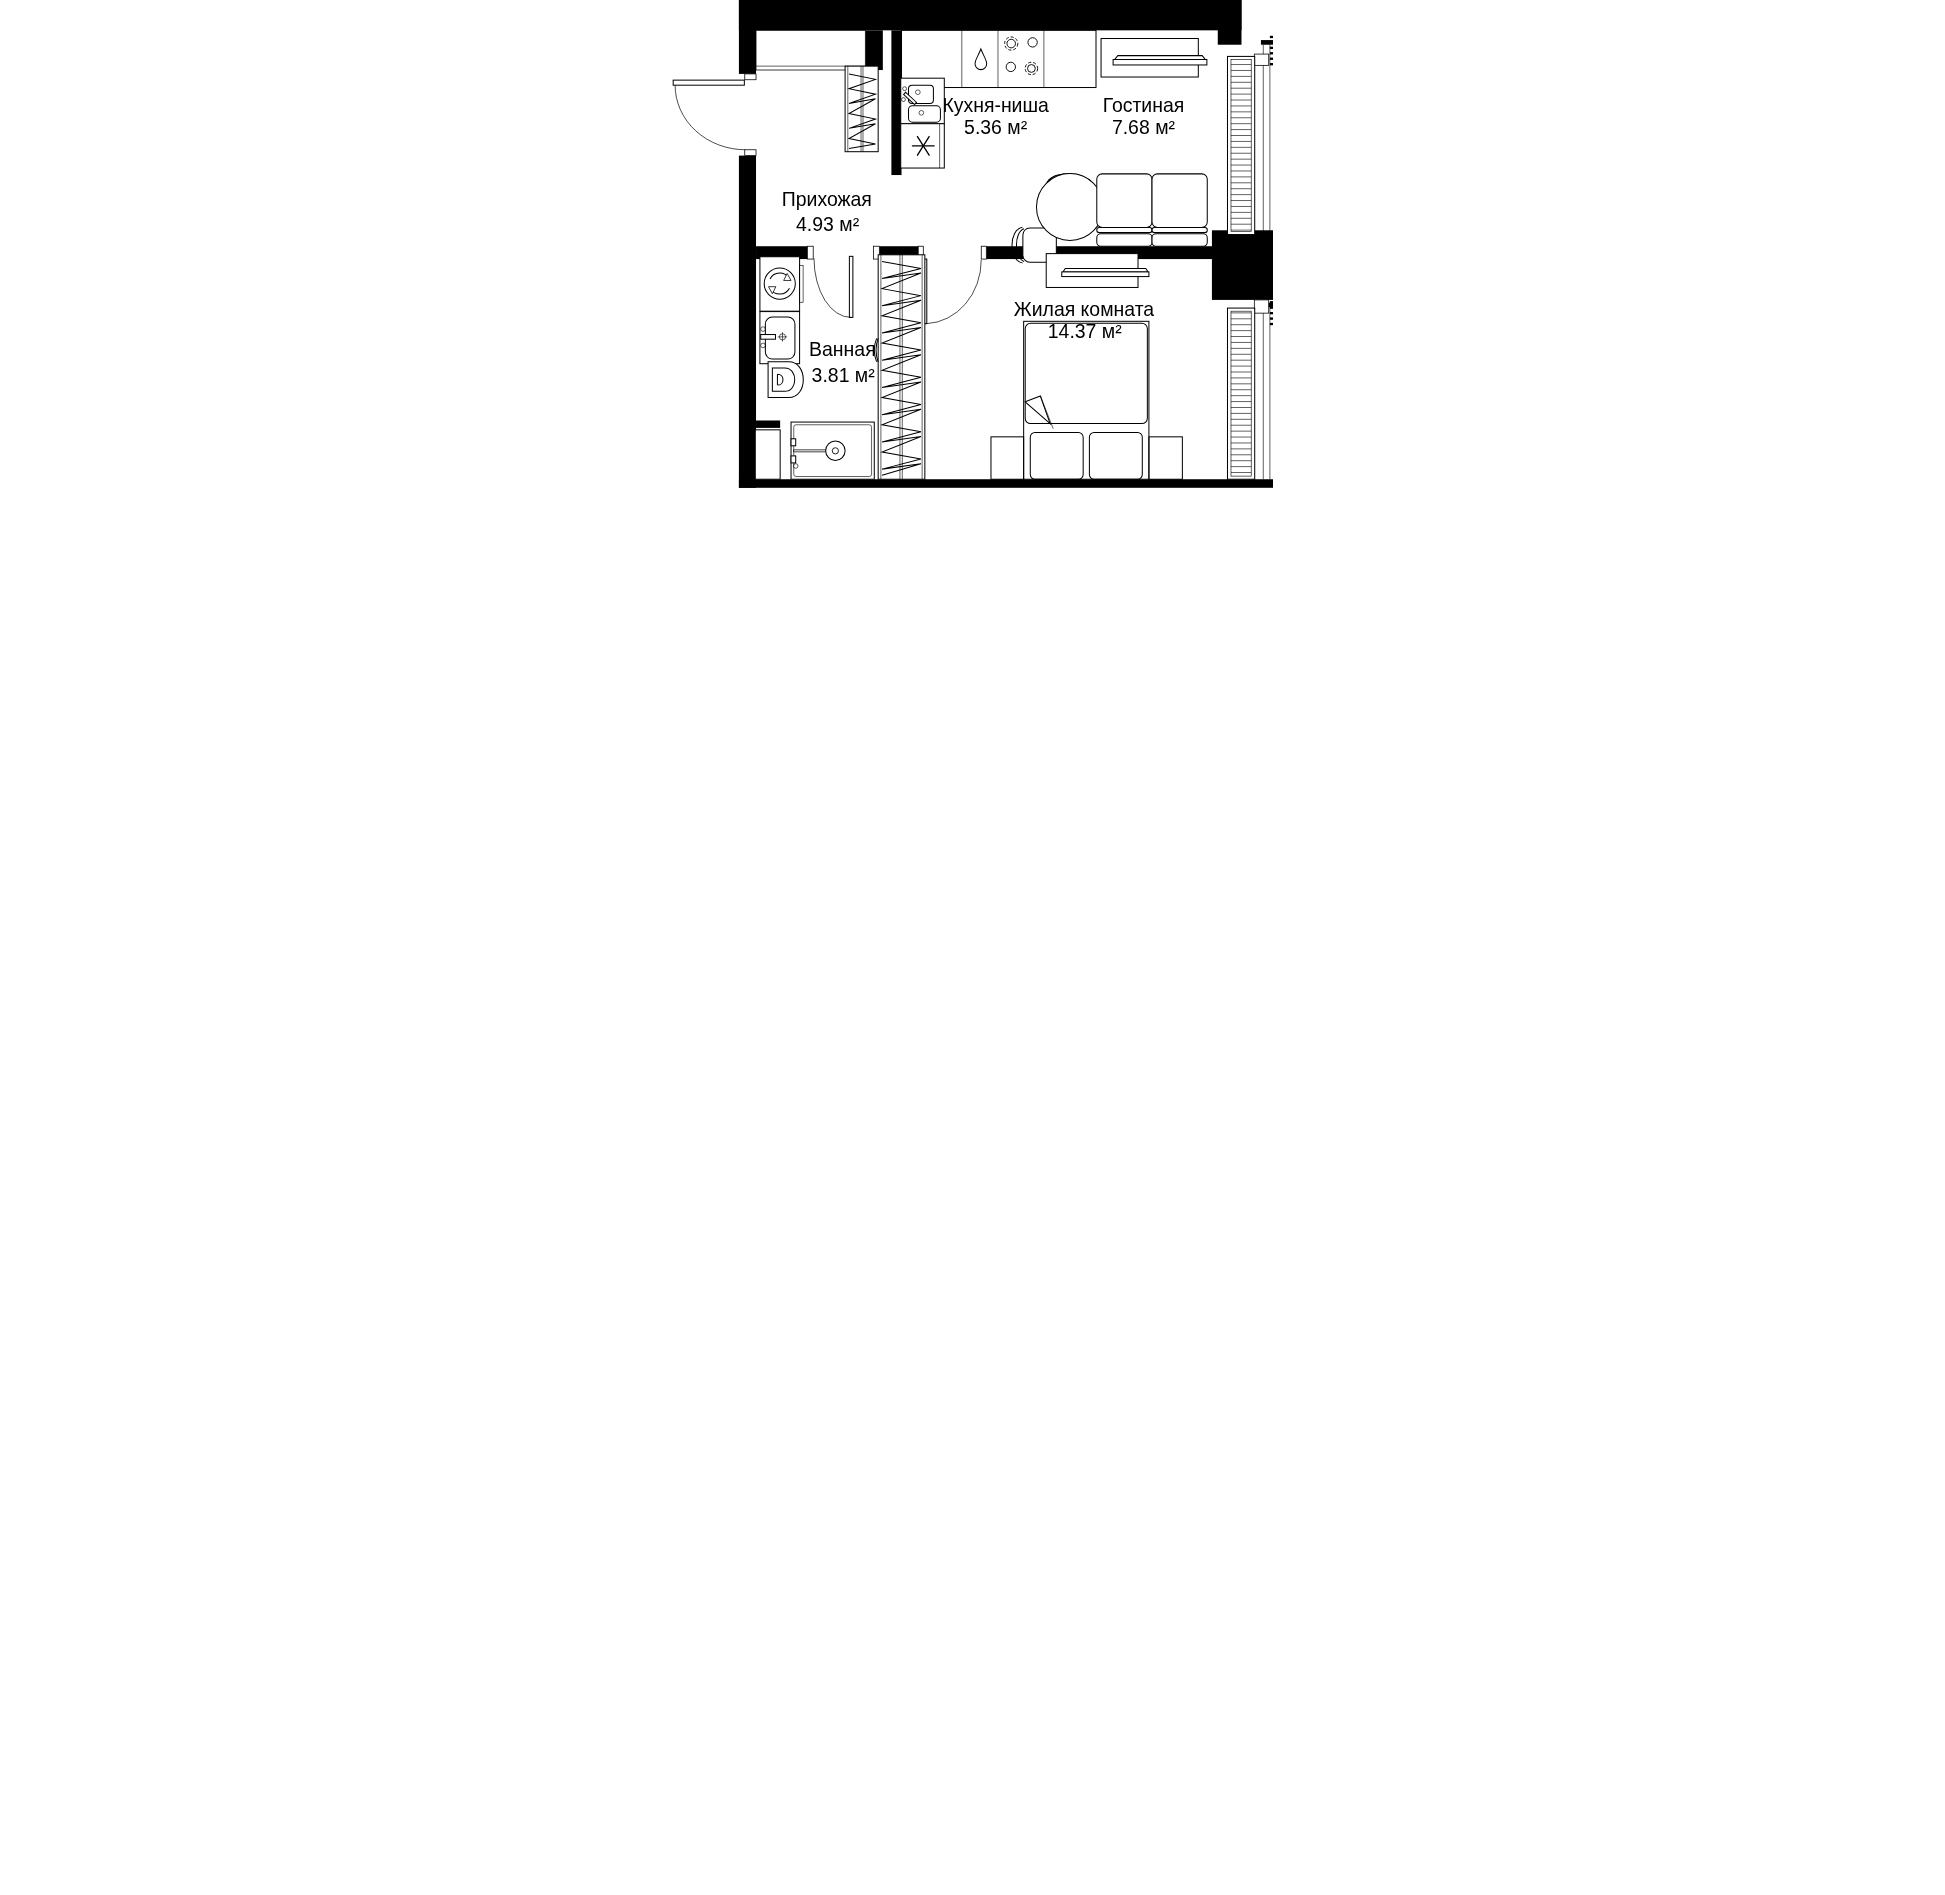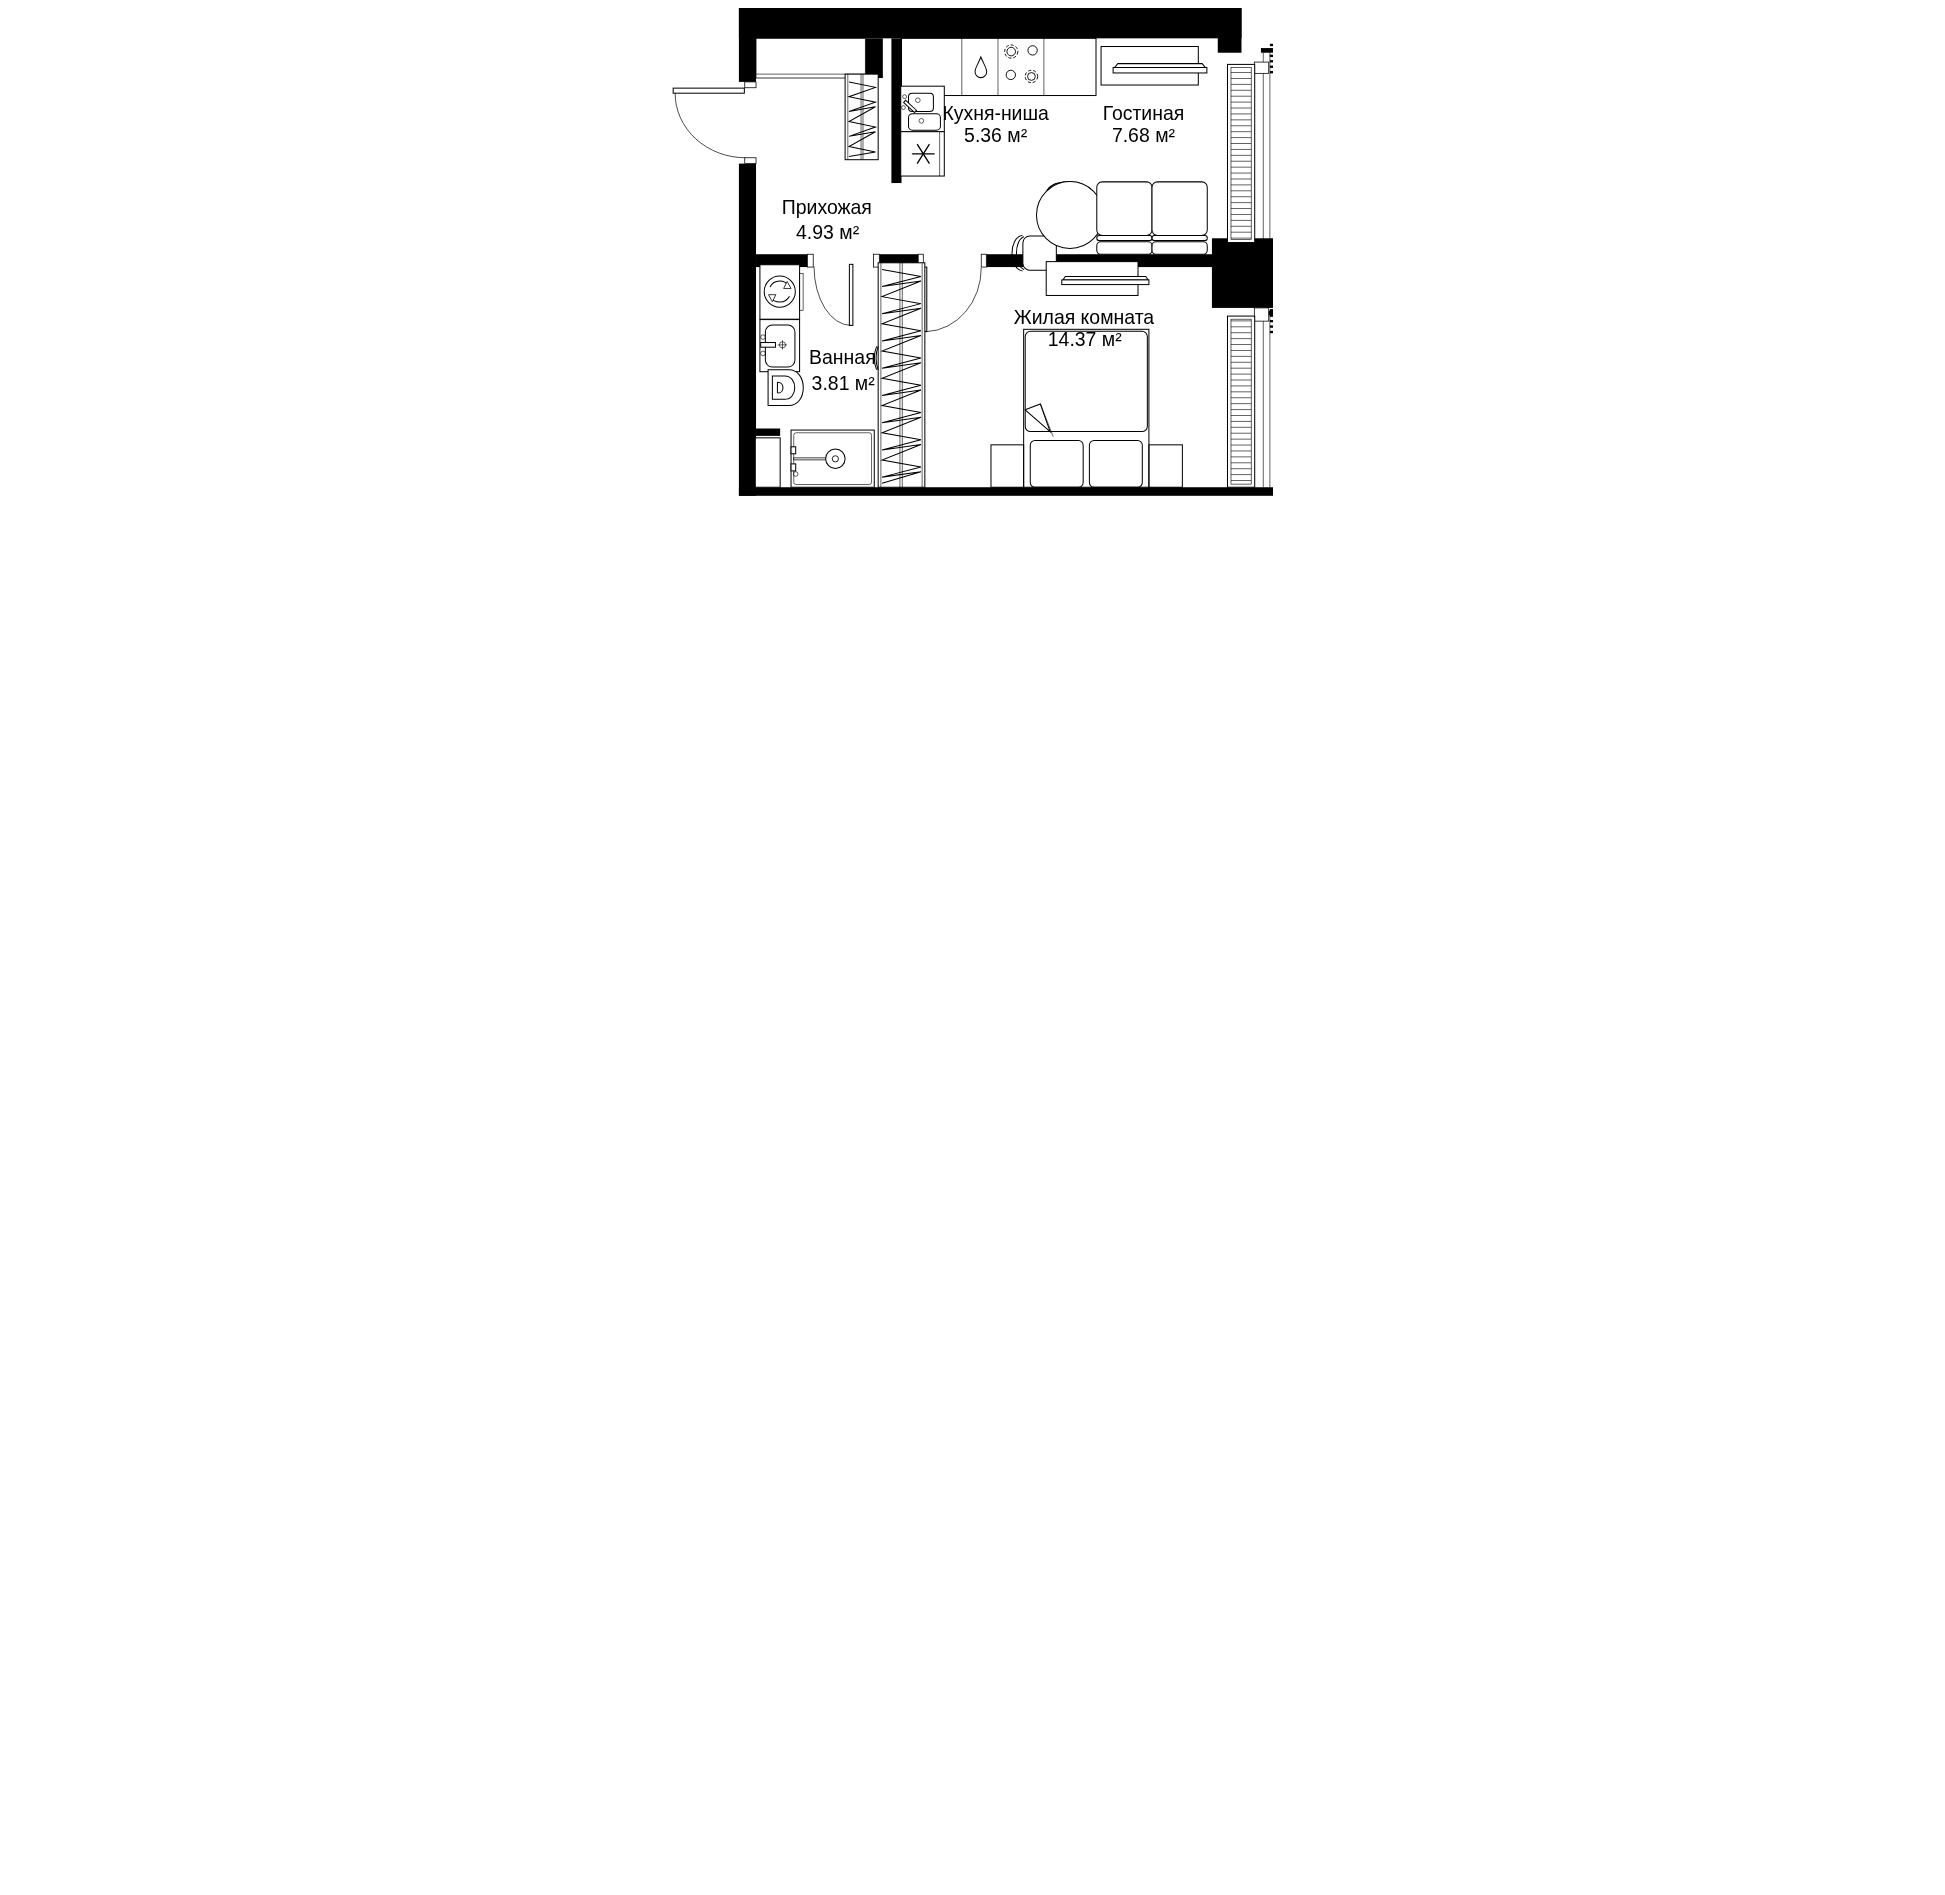--- a/index.html
+++ b/index.html
@@ -1,16 +1,16 @@
 <!DOCTYPE html>
 <html style="font-size:6.2px"><head>
 <meta charset="utf-8">
 <style>
   html,body{margin:0;padding:0;background:#ffffff;}
-  .plan-wrap{width:100%;max-width:601px;margin:8px auto;}
+  .plan-wrap{width:100%;max-width:601px;margin:0 auto;}
   svg{display:block;width:100%;height:auto;background:#fff;}
   .wall{fill:#000;stroke:none;}
   .frame{fill:#fff;stroke:#000;stroke-width:2;}
   .ln{fill:#fff;stroke:#000;stroke-width:2.6;}
   .lnn{fill:none;stroke:#000;stroke-width:2.6;}
   .tn{fill:none;stroke:#000;stroke-width:1.6;}
   .arc{fill:none;stroke:#000;stroke-width:1.8;}
   .roomlabel{font-family:"Liberation Sans",sans-serif;font-size:50px;fill:#000;text-anchor:middle;}
   .arealabel{font-family:"Liberation Sans",sans-serif;font-size:50px;fill:#000;text-anchor:middle;}
 </style>

